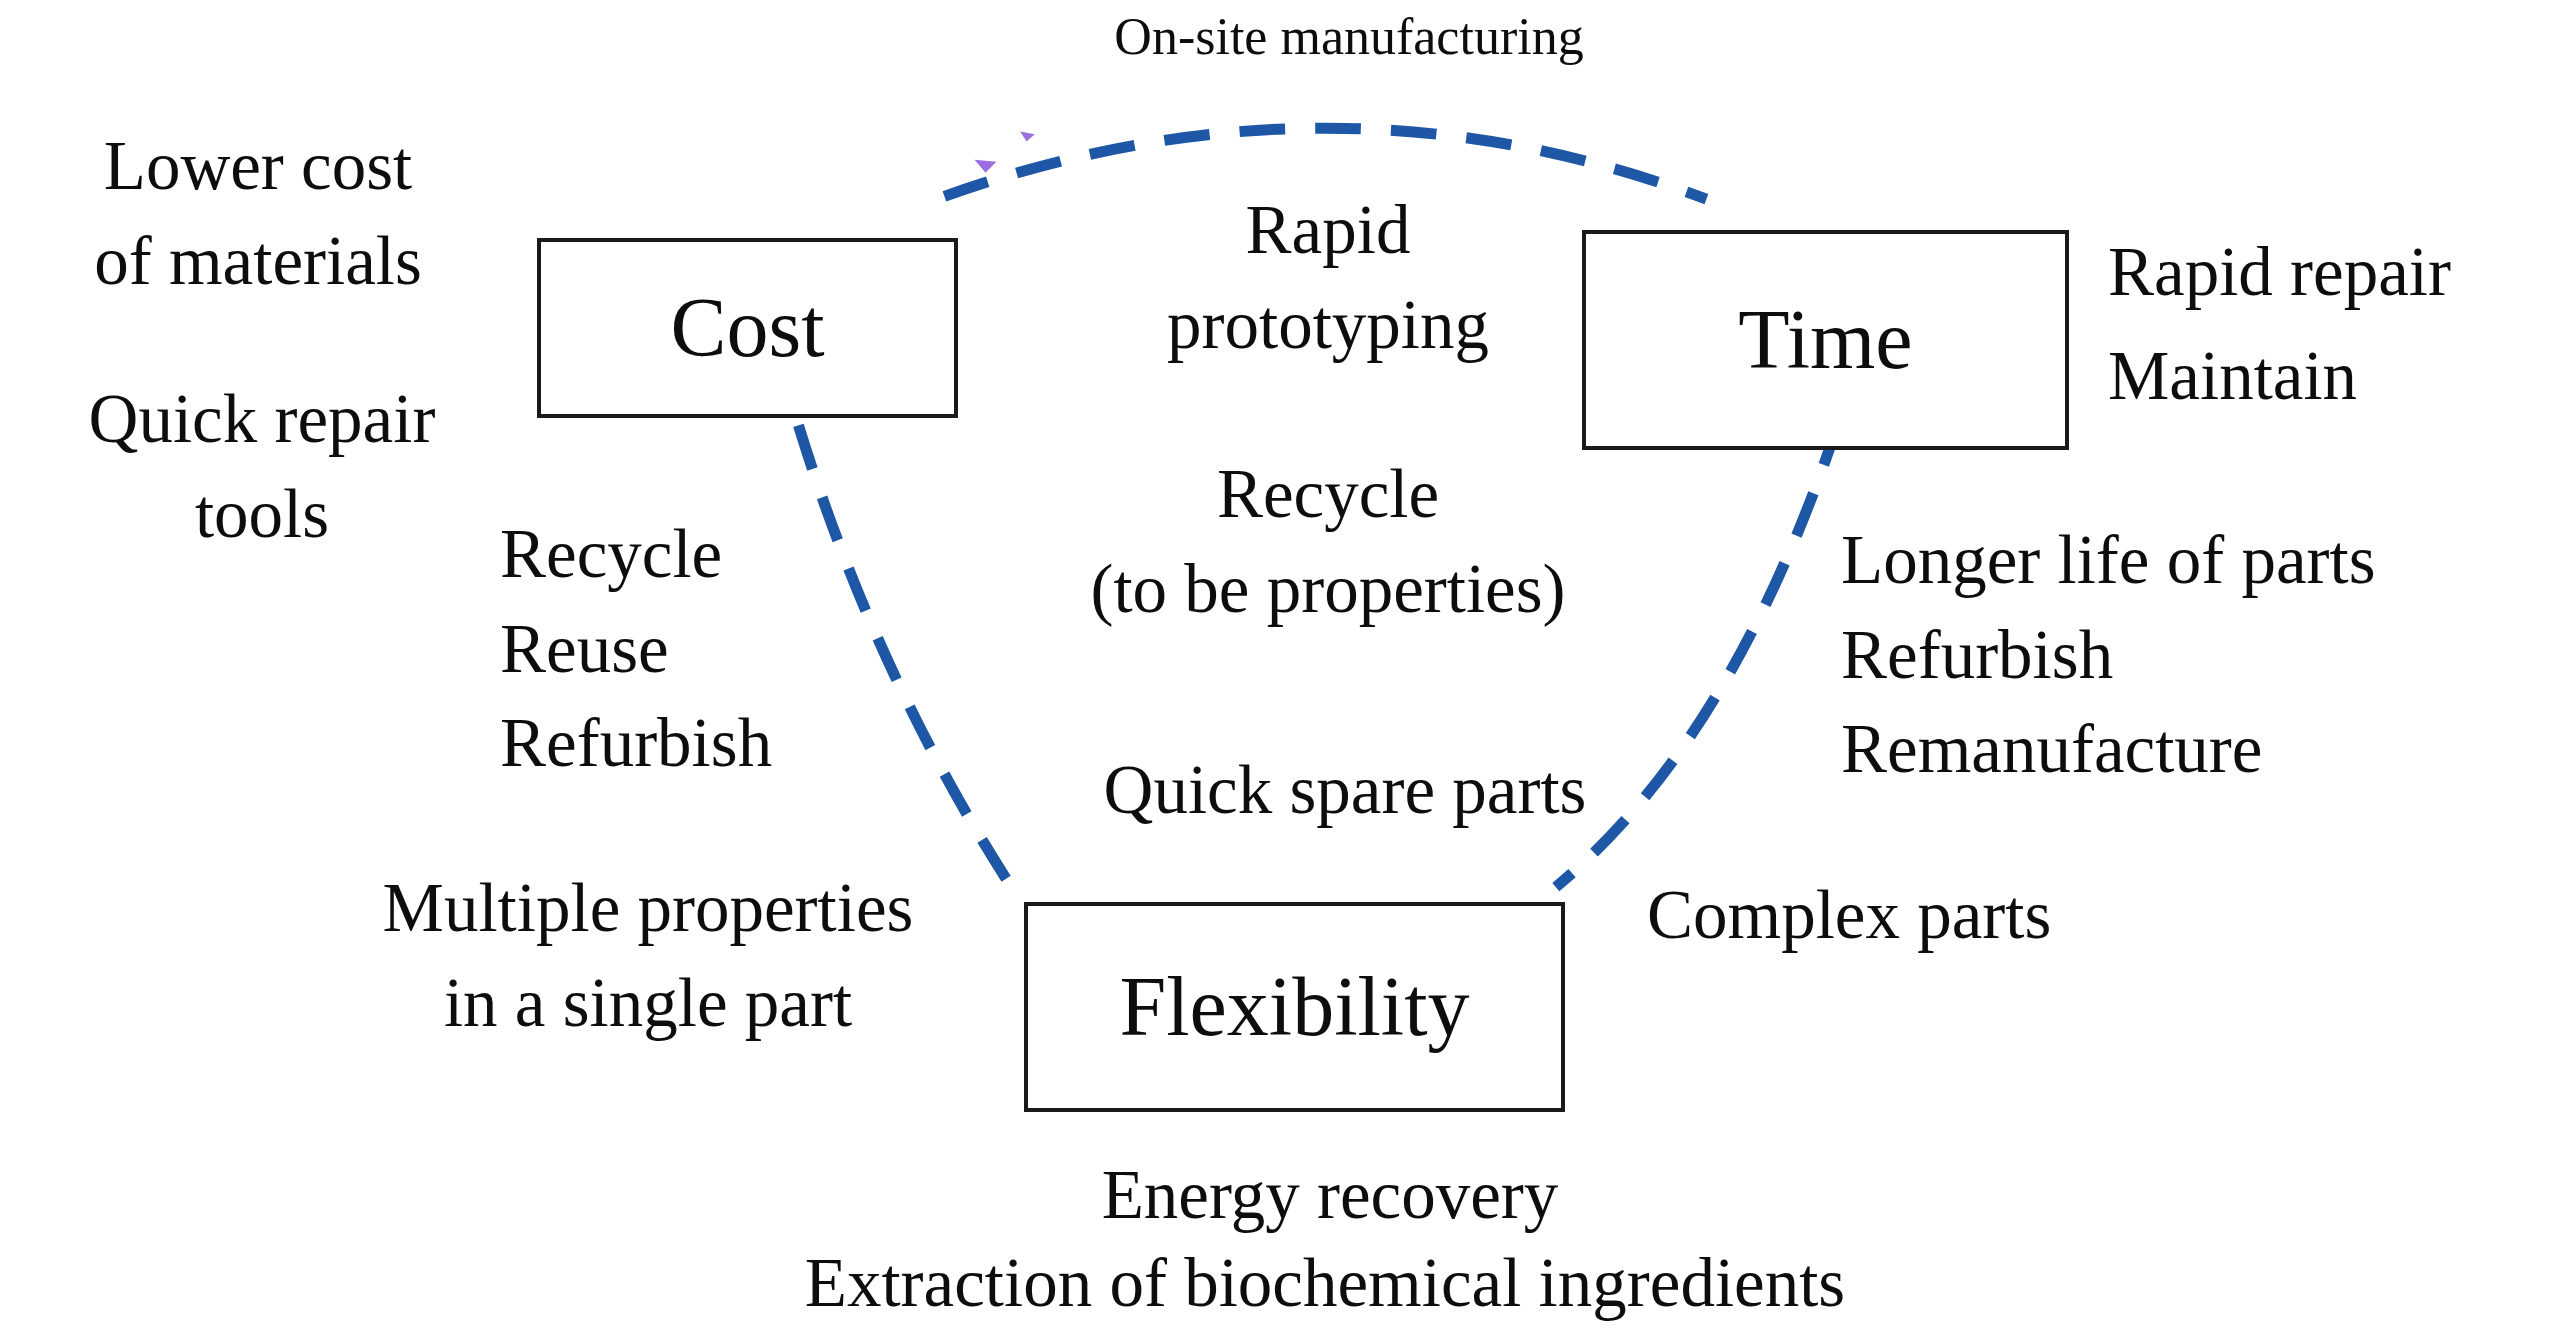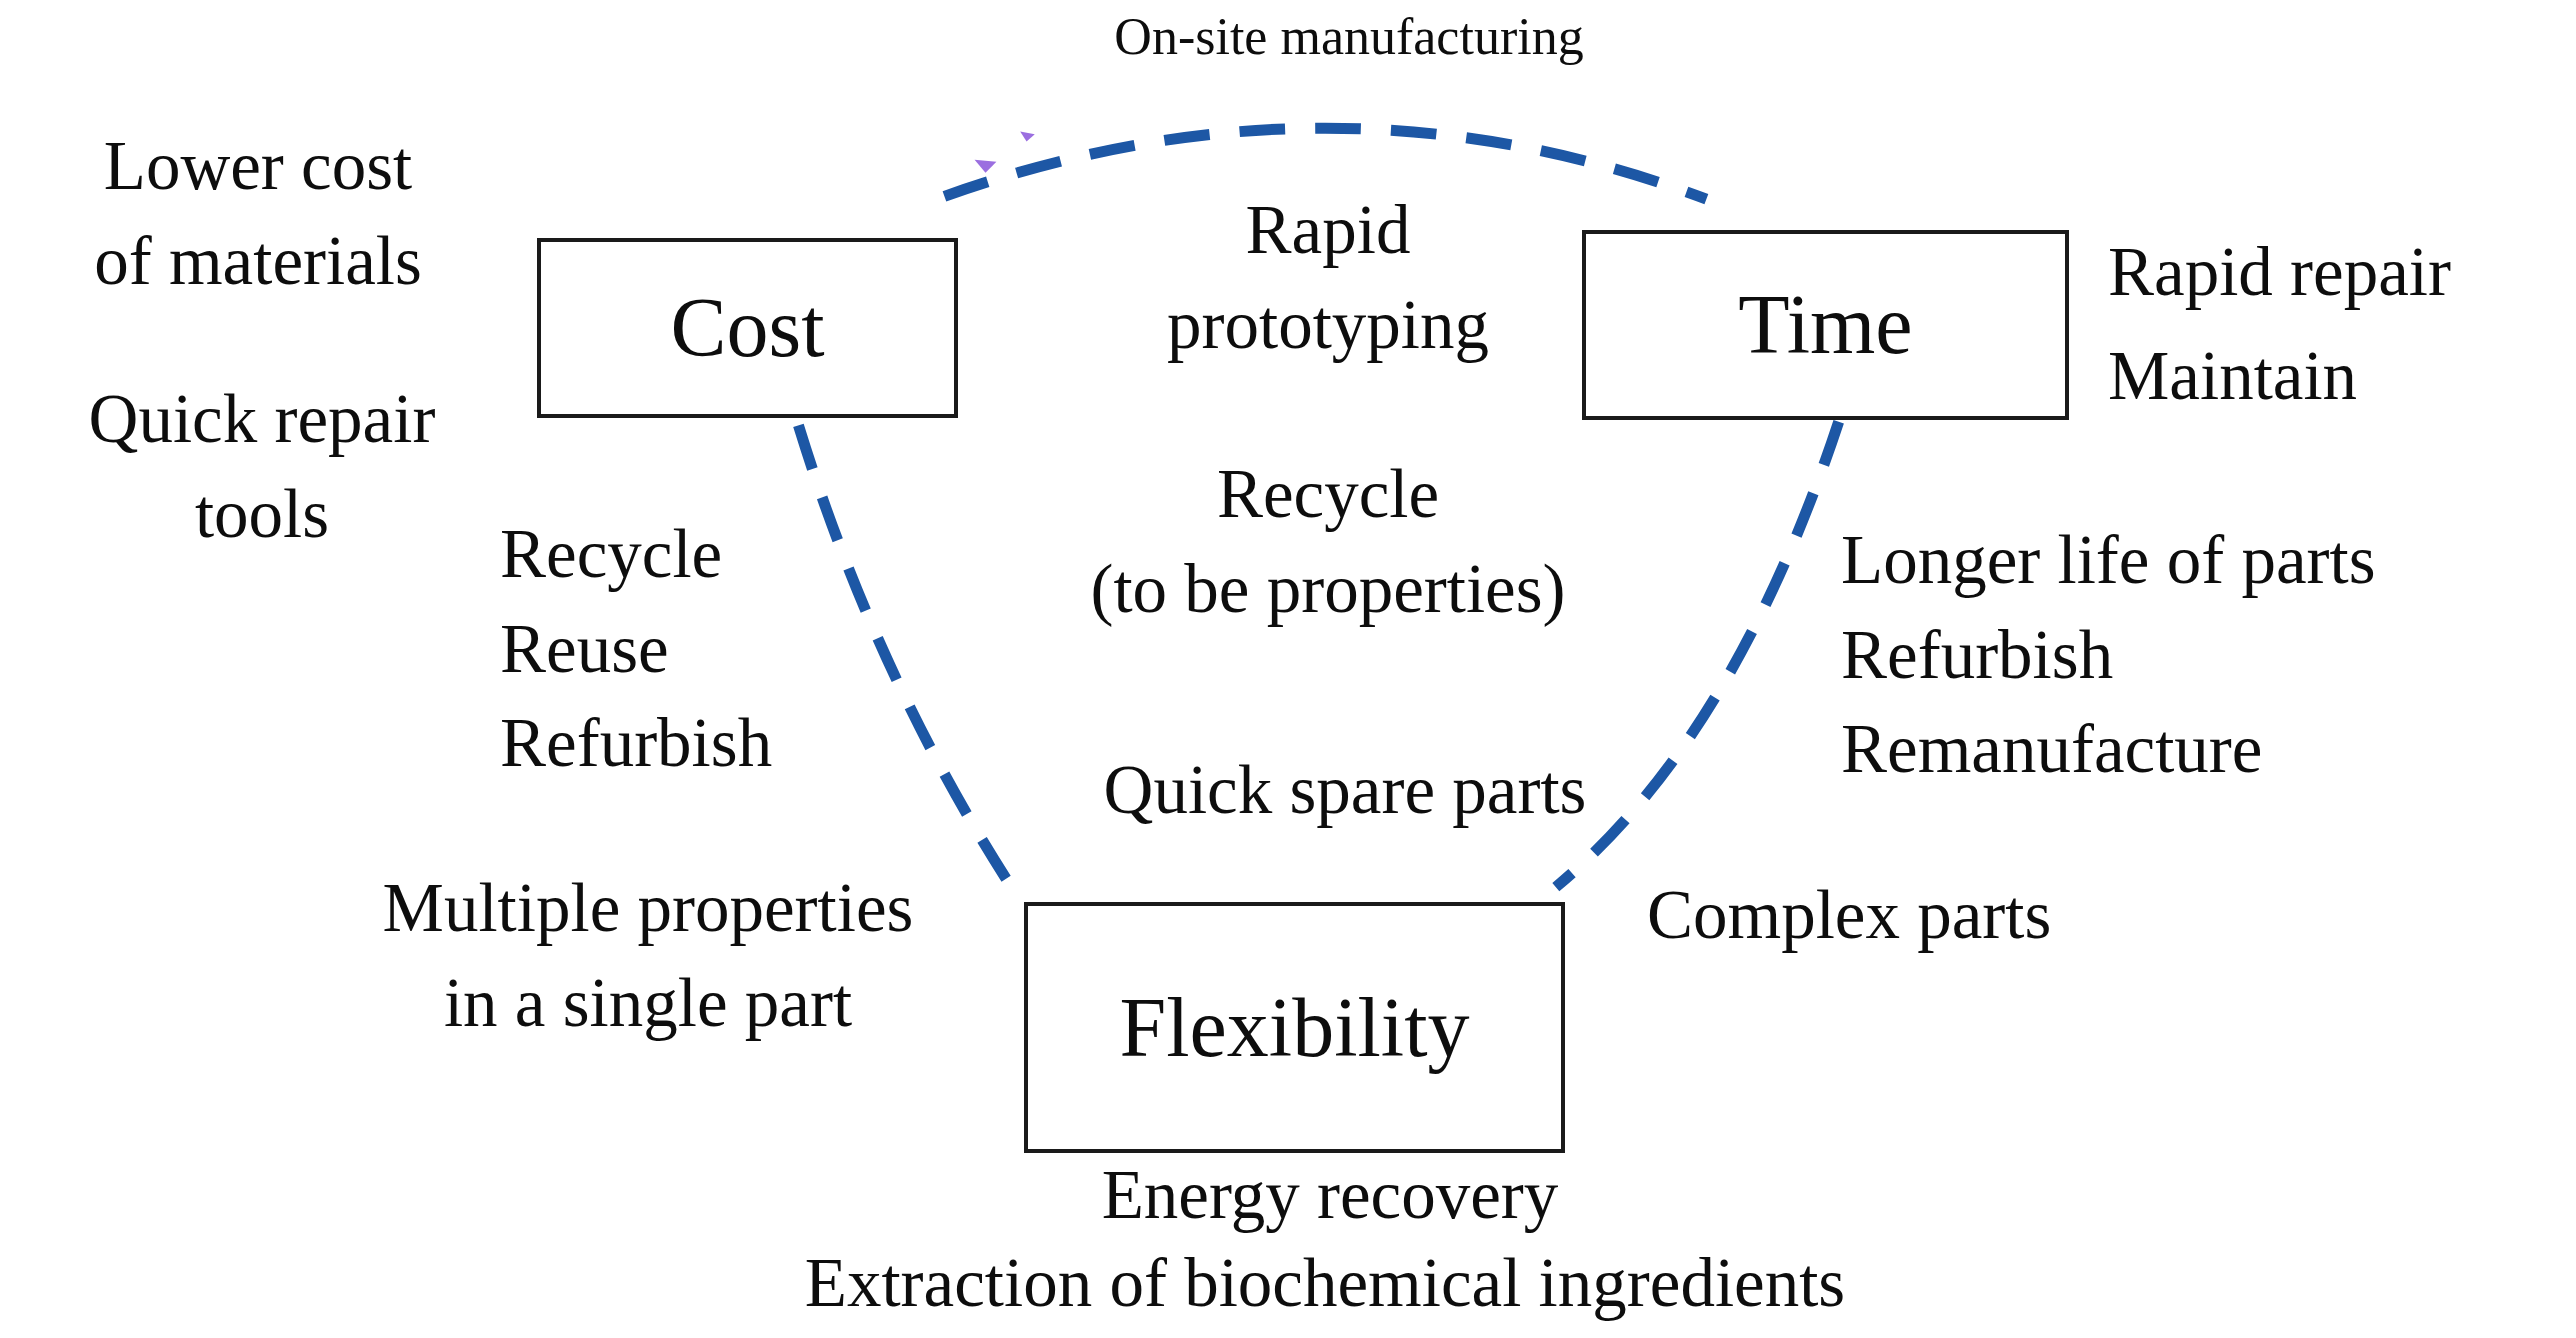--- a/index.html
+++ b/index.html
@@ -39,22 +39,22 @@
     border:4.6px solid var(--box-border);
     background:#ffffff;
     display:flex;
     align-items:center;
     justify-content:center;
     font-size:84px;
     line-height:1;
     color:var(--ink);
   }
   .node-cost{left:537px;top:238px;width:421px;height:180px;}
-  .node-time{left:1582px;top:230px;width:487px;height:190px;}
-  .node-flexibility{left:1024px;top:902px;width:541px;height:251px;}
+  .node-time{left:1582px;top:230px;width:487px;height:220px;}
+  .node-flexibility{left:1024px;top:902px;width:541px;height:210px;}
   .tblock{
     position:absolute;
     font-size:69px;
     line-height:1.37;
     white-space:nowrap;
   }
   .center{text-align:center;transform:translateX(-50%);}
   .left{text-align:left;}
   .t-title{left:1349px;top:1px;font-size:52px;}
   .t-lower-cost{left:258px;top:119px;}

